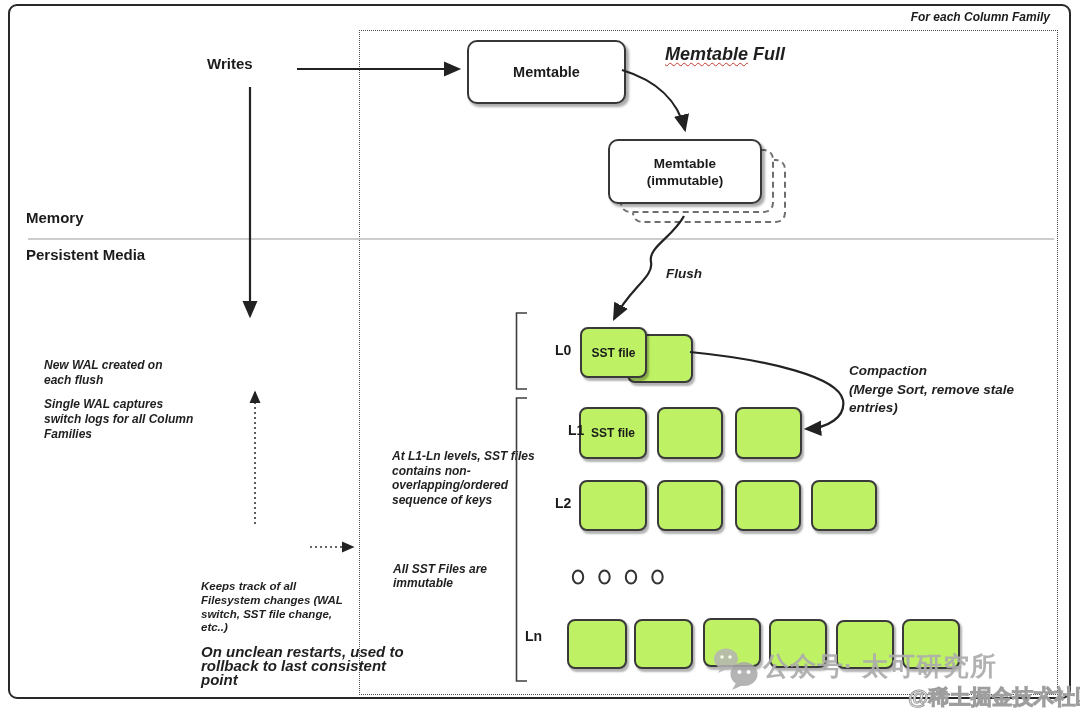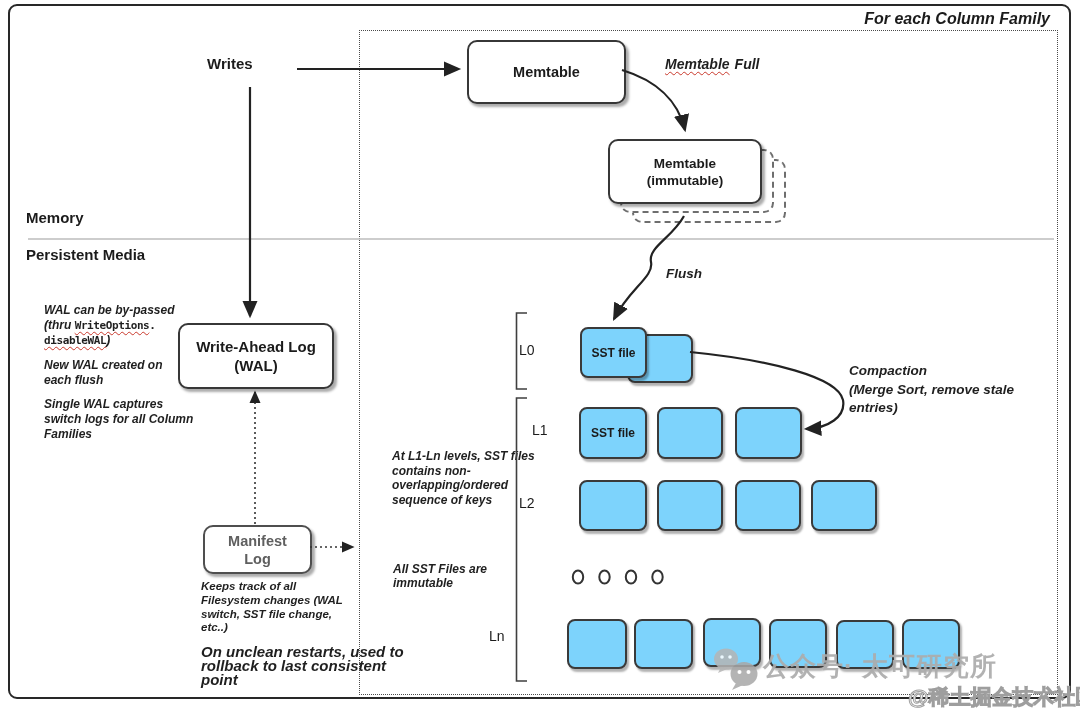--- a/index.html
+++ b/index.html
@@ -7,45 +7,45 @@
           font-family:"Liberation Sans",sans-serif;color:#1b1b1b;}
   .abs{position:absolute;}
   .outer{position:absolute;left:8px;top:4px;width:1059px;height:691px;
          border:2.5px solid #282828;border-radius:9px;}
   .region{position:absolute;left:359px;top:30px;width:697px;height:663px;
           border:1.5px dotted #4a4a4a;}
   .box{position:absolute;background:#fff;border:2.3px solid #373737;border-radius:10px;
        box-shadow:2.5px 3px 2.5px rgba(0,0,0,0.33);display:flex;flex-direction:column;
        align-items:center;justify-content:center;text-align:center;font-weight:700;z-index:2;}
   .box.dashed{border:2px dashed #6e6e6e;box-shadow:none;z-index:1;}
-  .sst{position:absolute;background:#7dd3fc;border:2px solid #3a3a3a;border-radius:8px;
+  .sst{position:absolute;background:#bef264;border:2px solid #3a3a3a;border-radius:8px;
        box-shadow:2px 2.5px 2px rgba(0,0,0,0.3);display:flex;align-items:center;
        justify-content:center;font-weight:700;font-size:12px;z-index:2;}
   .hdr{position:absolute;font-weight:700;font-size:15px;z-index:3;}
-  .lvl{position:absolute;font-weight:400;font-size:14px;z-index:3;}
+  .lvl{position:absolute;font-weight:700;font-size:14px;z-index:3;margin-left:36px;}
   .note{position:absolute;font-style:italic;font-weight:600;font-size:12px;
         line-height:15px;color:#1f1f1f;z-index:3;}
   .sq{text-decoration-line:underline;text-decoration-style:wavy;
       text-decoration-color:#c9392c;text-decoration-thickness:1px;text-underline-offset:2px;}
   .code{font-family:"DejaVu Sans Mono",monospace;font-style:normal;font-weight:700;
         font-size:11px;letter-spacing:-0.4px;}
   .svgov{position:absolute;left:0;top:0;z-index:5;pointer-events:none;}
   .wm-main{position:absolute;left:763px;top:649px;font-size:26px;letter-spacing:1px;
            color:#acacac;font-weight:600;z-index:10;opacity:0.92;white-space:nowrap;}
   .wm-sub{position:absolute;left:908px;top:683px;font-size:21px;font-weight:700;
           color:#fdfdfd;-webkit-text-stroke:1px #9e9e9e;z-index:11;white-space:nowrap;}
 </style>
 </head>
 <body>
 
 <div class="canvas">
 
   <div class="outer"></div>
 
-  <div class="abs" style="left:788px;top:10px;width:262px;text-align:right;font-style:italic;font-weight:600;font-size:16px;z-index:3">For each Column Family</div>
+  <div class="abs" style="left:788px;top:10px;width:262px;text-align:right;font-style:italic;font-weight:600;font-size:12px;z-index:3">For each Column Family</div>
 
   <div class="region"></div>
 
   <svg class="svgov" width="1080" height="712" viewBox="0 0 1080 712">
     <defs>
       <marker id="ah" markerWidth="9" markerHeight="8" refX="7" refY="3.5" orient="auto">
         <path d="M0,0 L8,3.5 L0,7 z" fill="#222"></path>
       </marker>
     </defs>
     <line x1="28" y1="239" x2="1054" y2="239" stroke="#bdbdbd" stroke-width="1.5"></line>
@@ -67,57 +67,44 @@
   </svg>
 
   <div class="hdr" style="left:207px;top:55px">Writes</div>
   <div class="hdr" style="left:26px;top:209px">Memory</div>
   <div class="hdr" style="left:26px;top:246px">Persistent Media</div>
 
   <div class="box" style="left:467px;top:40px;width:155px;height:60px;font-size:14.5px">
     <span>Memtable</span>
   </div>
 
-  <div class="note" style="left:665px;top:57px;font-size:14px">
+  <div class="note" style="left:665px;top:47px;font-size:18px">
     <span class="sq">Memtable</span><span style="margin-left:5px">Full</span>
   </div>
 
   <div class="box dashed" style="left:632px;top:159px;width:150px;height:60px"></div>
   <div class="box dashed" style="left:620px;top:149px;width:150px;height:60px"></div>
   <div class="box" style="left:608px;top:139px;width:150px;height:61px;font-size:13.5px;line-height:17px">
     <div>Memtable</div>
     <div>(immutable)</div>
   </div>
 
   <div class="note" style="left:666px;top:266px;font-size:13.5px">Flush</div>
 
-  <div class="note" style="left:44px;top:303px">
-    <div>WAL can be by-passed</div>
-    <div><span>(thru </span><span class="code sq">WriteOptions</span><span class="code">.</span></div>
-    <div><span class="code sq">disableWAL</span><span>)</span></div>
-  </div>
   <div class="note" style="left:44px;top:358px">
     <div>New WAL created on</div>
     <div>each flush</div>
   </div>
   <div class="note" style="left:44px;top:397px">
     <div>Single WAL captures</div>
     <div>switch logs for all Column</div>
     <div>Families</div>
   </div>
 
-  <div class="box" style="left:178px;top:323px;width:152px;height:62px;font-size:15px;line-height:19px">
-    <div>Write-Ahead Log</div>
-    <div>(WAL)</div>
-  </div>
 
-  <div class="box" style="left:203px;top:525px;width:105px;height:45px;font-size:14.5px;line-height:18px;color:#5f5f5f;border-color:#4f4f4f">
-    <div>Manifest</div>
-    <div>Log</div>
-  </div>
   <div class="note" style="left:201px;top:580px;font-size:11.5px;line-height:13.8px">
     <div>Keeps track of all</div>
     <div>Filesystem changes (WAL</div>
     <div>switch, SST file change,</div>
     <div>etc..)</div>
   </div>
   <div class="note" style="left:201px;top:645px;font-size:15px;line-height:13.8px">
     <div>On unclean restarts, used to</div>
     <div>rollback to last consistent</div>
     <div>point</div>

